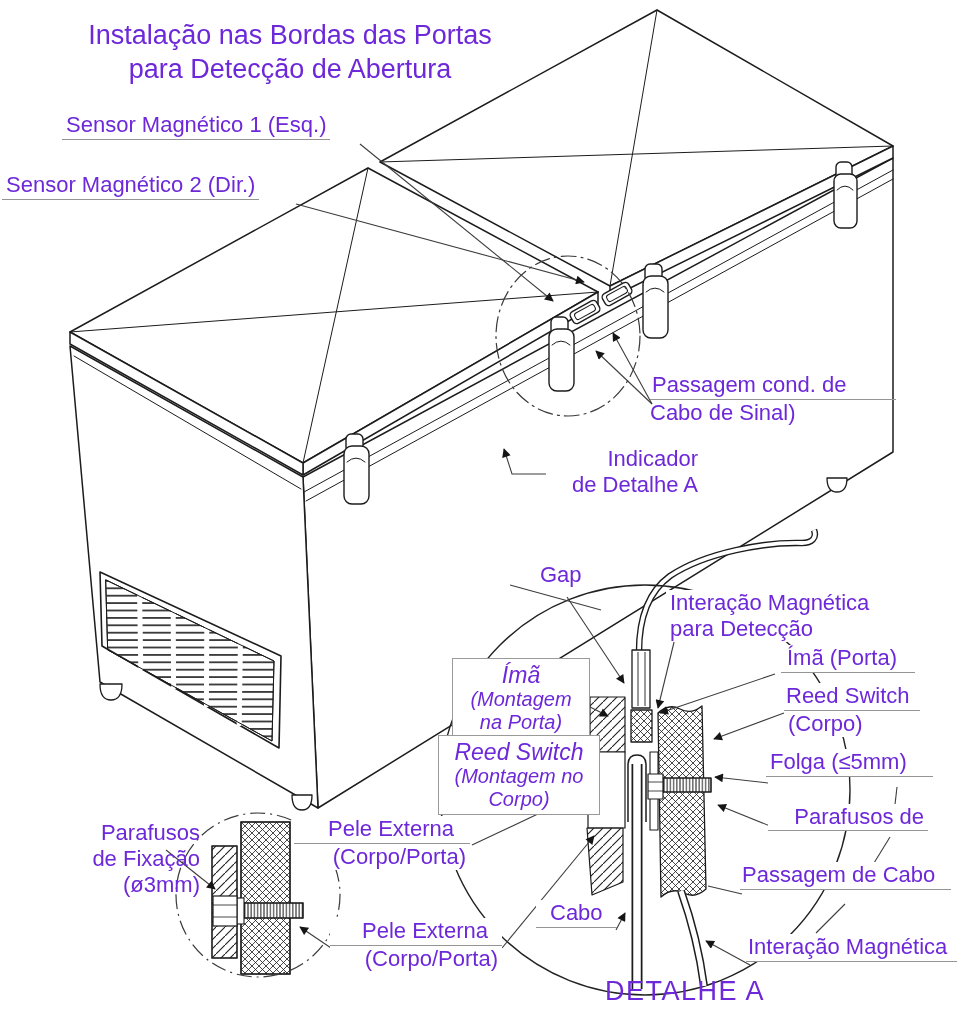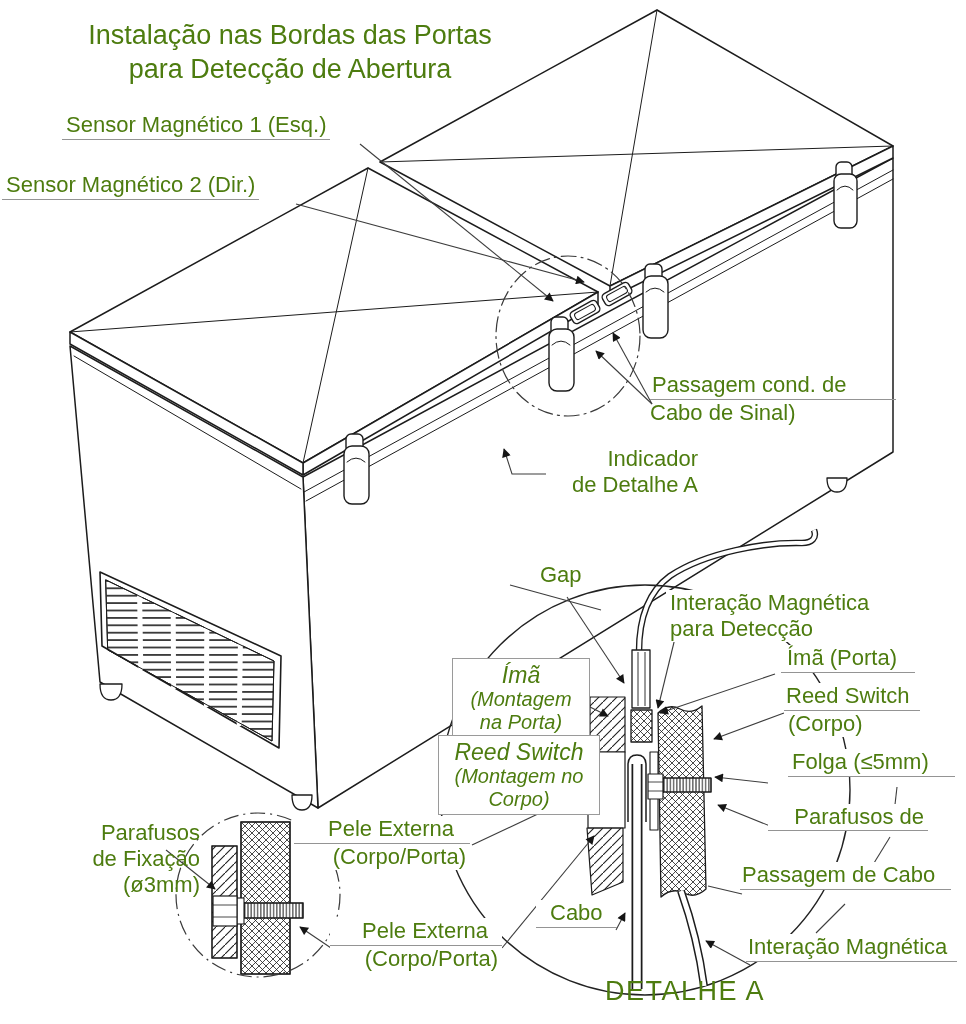--- a/index.html
+++ b/index.html
@@ -1,19 +1,19 @@
 <!DOCTYPE html>
 <html><head>
 <meta charset="utf-8">
 <style>
   html,body{margin:0;padding:0;background:#ffffff;}
   #stage{position:relative;width:966px;height:1024px;background:#ffffff;overflow:hidden;
          font-family:"Liberation Sans",sans-serif;color:#1b1b1b;}
   #drawing{position:absolute;left:0;top:0;}
-  .lbl{position:absolute;font-size:22px;line-height:26px;color:#4d7c0f;white-space:nowrap;}
+  .lbl{position:absolute;font-size:22px;line-height:26px;color:#6d28d9;white-space:nowrap;}
   .lbl span{display:block;}
   .c{text-align:right;}
   .u{border-bottom:1.7px solid #949494;padding:0 4px 1px 4px;display:inline-block;}
   .bgw{background:#ffffff;display:inline-block;padding:0 4px;}
   .title{font-size:27px;line-height:34px;text-align:center;}
   .callout{background:#ffffff;border:1px solid #9a9a9a;text-align:center;
            font-size:20px;line-height:23px;padding:3px 4px;font-style:italic;}
   .callout .big{font-size:23px;line-height:26px;}
   .caption{font-size:27px;letter-spacing:1.5px;text-align:center;}
 </style>
@@ -217,21 +217,21 @@
 
 <div class="lbl" style="left:772px;top:645px;margin-left:9px;">
   <span class="u bgw" style="padding:0 18px 1px 6px;">Ímã (Porta)</span>
 </div>
 
 <div class="lbl" style="left:784px;top:683px;">
   <span class="u bgw" style="padding:0 10px 1px 2px;">Reed Switch</span>
   <span class="bgw">(Corpo)</span>
 </div>
 
-<div class="lbl" style="left:766px;top:749px;margin-left:22px;">
+<div class="lbl" style="left:766px;top:749px;">
   <span class="u bgw" style="padding:0 26px 1px 4px;">Folga (≤5mm)</span>
 </div>
 
 <div class="lbl c" style="left:768px;top:804px;width:160px;">
   <span class="u bgw">Parafusos de</span>
 </div>
 
 <div class="lbl" style="left:740px;top:862px;">
   <span class="u bgw" style="padding:0 16px 1px 2px;">Passagem de Cabo</span>
 </div>

